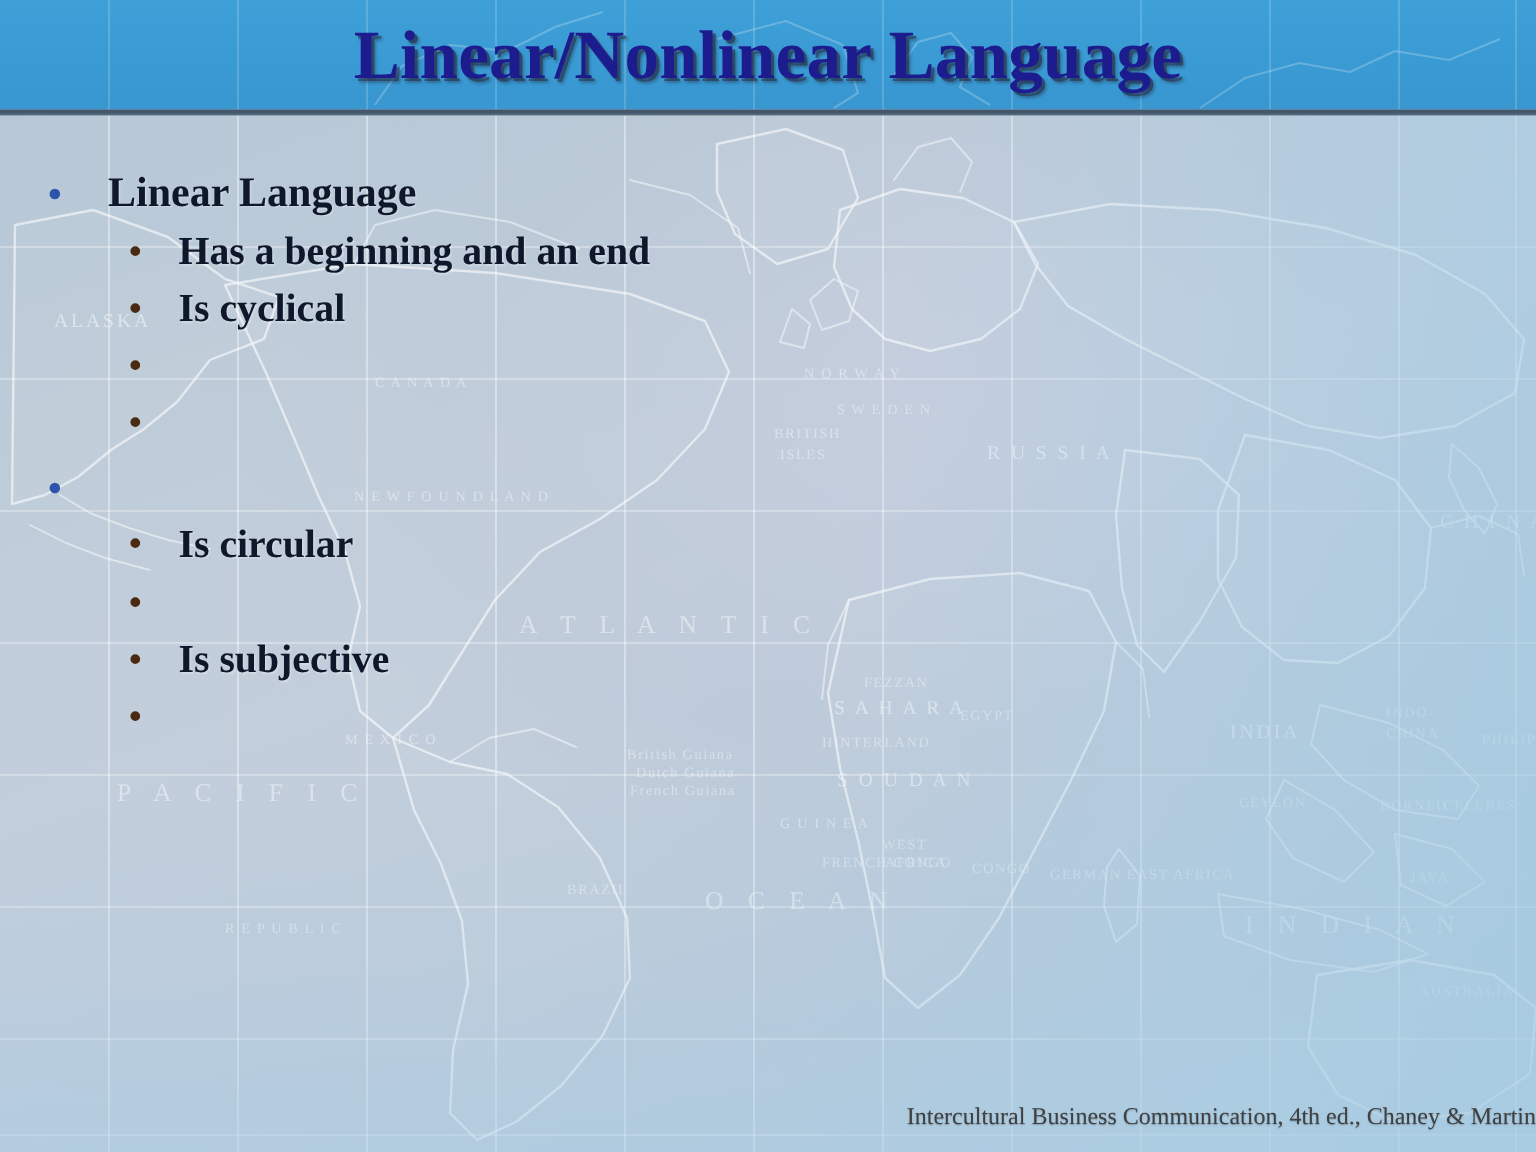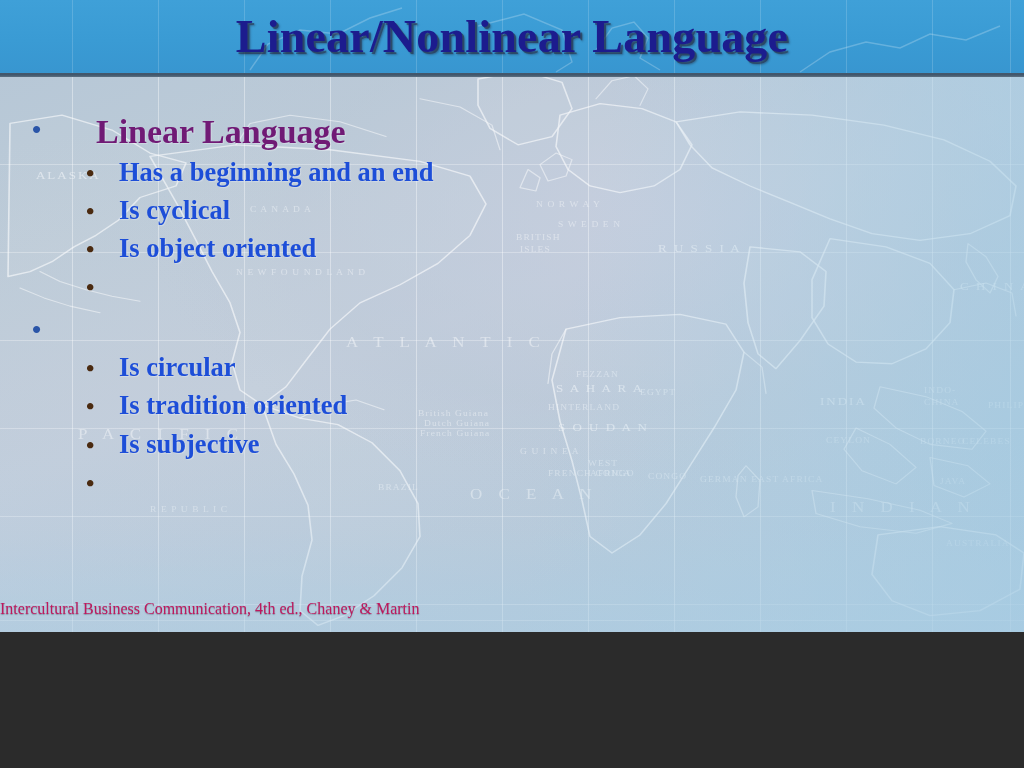--- a/index.html
+++ b/index.html
@@ -4,21 +4,21 @@
 <title>Linear/Nonlinear Language</title>
 <style>
   html, body {
     margin: 0;
     padding: 0;
     background: #2b2b2b;
   }
   .slide {
     position: relative;
     width: 1024px;
-    height: 632px;
+    height: 768px;
     overflow: hidden;
     font-family: "Liberation Serif", "DejaVu Serif", serif;
     background: #b9c8d6;
   }
 
   
   .bg-base {
     position: absolute;
     inset: 0;
     background:
@@ -141,52 +141,51 @@
     padding-left: 32px;
     margin-bottom: 4px;
   }
   .lvl1 .dot {
     width: 40px;
     color: #2a55a8;
     font-size: 26px;
     line-height: 1.38;
   }
   .lvl1 .txt {
-    color: #701a75;
-    font-size: 34px;
+    color: #0f172a;
+    font-size: 28px;
     text-shadow: 1px 1px 1px rgba(255,255,255,0.30);
-    margin-left: 24px;
   }
 
   
   .lvl2 {
     padding-left: 86px;
     margin-bottom: 6px;
     padding-right: 60px;
   }
   .lvl2 .dot {
     width: 33px;
     color: #4a2a10;
     font-size: 24px;
     line-height: 1.34;
   }
   .lvl2 .txt {
-    color: #1d4ed8;
+    color: #0f172a;
     font-size: 26.5px;
     text-shadow: 1px 1px 1px rgba(255,255,255,0.28);
   }
   .gap-group { margin-bottom: 9px; }
 
   
   .footer {
     position: absolute;
     left: 0; bottom: 14px;
     width: 1024px;
-    text-align: left;
-    color: #be185d;
+    text-align: right;
+    color: #404040;
     font-size: 16px;
     text-shadow: 0 1px 1px rgba(90,110,125,0.55);
   }
 </style>
 </head>
 <body>
 
 <div class="slide">
 
   <div class="bg-base"></div>
@@ -301,36 +300,34 @@
     <div class="bullet lvl2">
       <span class="dot">•</span>
       <span class="txt">Has a beginning and an end</span>
     </div>
     <div class="bullet lvl2">
       <span class="dot">•</span>
       <span class="txt">Is cyclical</span>
     </div>
     <div class="bullet lvl2">
       <span class="dot">•</span>
-      <span class="txt">Is object oriented</span>
     </div>
     <div class="bullet lvl2 gap-group">
       <span class="dot">•</span>
     </div>
 
     <div class="bullet lvl1">
       <span class="dot">•</span>
     </div>
     <div class="bullet lvl2">
       <span class="dot">•</span>
       <span class="txt">Is circular</span>
     </div>
     <div class="bullet lvl2">
       <span class="dot">•</span>
-      <span class="txt">Is tradition oriented</span>
     </div>
     <div class="bullet lvl2">
       <span class="dot">•</span>
       <span class="txt">Is subjective</span>
     </div>
     <div class="bullet lvl2">
       <span class="dot">•</span>
     </div>
 
   </div>

